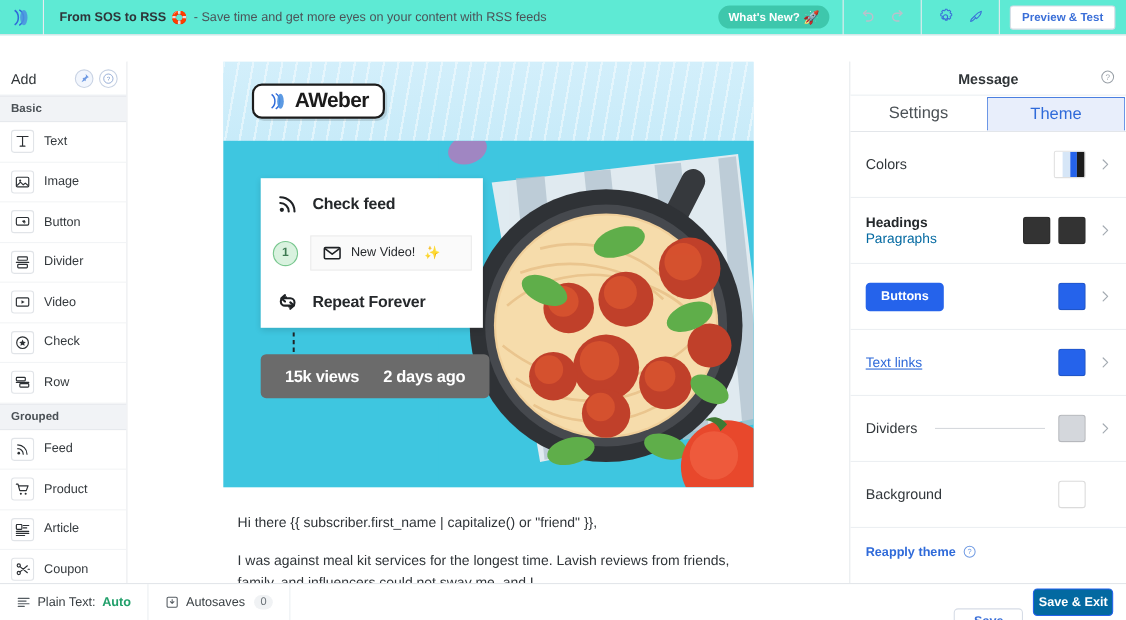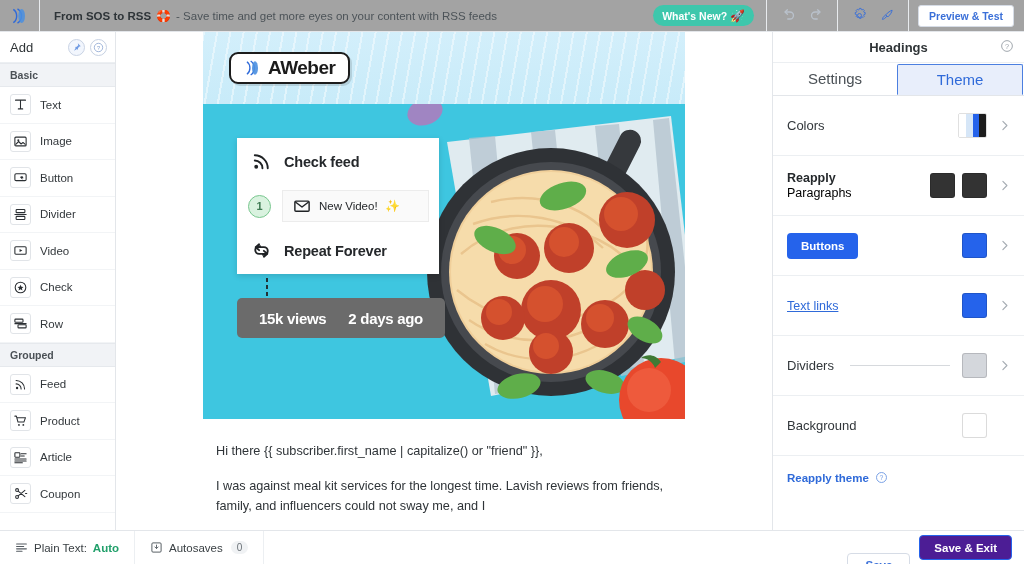--- a/index.html
+++ b/index.html
@@ -8,21 +8,21 @@
     width: 1024px; height: 564px;
     font-family: "Liberation Sans", sans-serif;
     background: #ffffff; overflow: hidden;
     -webkit-font-smoothing: antialiased;
   }
   .app { position: relative; width: 1024px; height: 564px; display: flex; flex-direction: column; }
 
   
   .topbar {
     height: 32px; min-height: 32px; display: flex; align-items: center;
-    background: #a3a3a3; border-bottom: 1px solid #e3e6ea; position: relative; z-index: 20;
+    background: #5eead4; border-bottom: 1px solid #e3e6ea; position: relative; z-index: 20;
   }
   .brand-cell {
     width: 40px; height: 32px; display: flex; align-items: center; justify-content: center;
     border-right: 1px solid #e8ebee;
   }
   .aweber-mark { display: block; }
   .subject-wrap {
     flex: 1; display: flex; align-items: center; gap: 5px;
     padding-left: 14px; font-size: 11.5px; color: #3f4549; white-space: nowrap; overflow: hidden;
   }
@@ -41,21 +41,21 @@
     background: none; border: none; cursor: pointer;
   }
   .preview-cell { display: flex; align-items: center; height: 32px; padding: 0 10px 0 9px; border-left: 1px solid #e8ebee; }
   .preview-btn {
     font-size: 10.5px; font-weight: 700; color: #3a6fd8; background: #fff;
     border: 1px solid #d6dce6; border-radius: 3px; height: 22px; padding: 0 10px; cursor: pointer;
     white-space: nowrap;
   }
 
   
-  .body-row { flex: 1; display: flex; min-height: 0; }
+  .body-row { flex: 1; display: flex; min-height: 0; margin-top: 24px; }
 
   
   .sidebar {
     width: 116px; min-width: 116px; background: #fff; border-right: 1px solid #e3e6ea;
     display: flex; flex-direction: column; overflow: hidden;
   }
   .sb-head {
     height: 31px; min-height: 31px; display: flex; align-items: center; padding: 0 8px 0 10px;
     border-bottom: 1px solid #eceff2;
   }
@@ -166,21 +166,21 @@
     margin: 1px 1px 0 0; border-radius: 2px 2px 0 0;
   }
   .rp-row {
     display: flex; align-items: center; padding: 0 13px 0 14px; min-height: 60px;
     border-bottom: 1px solid #eceff2; cursor: pointer;
   }
   .rp-row-main { flex: 1; display: flex; align-items: center; gap: 10px; }
   .rp-label { font-size: 13px; color: #32373b; }
   .rp-label-stack { display: flex; flex-direction: column; gap: 1px; }
   .rp-label-head { font-size: 12.5px; font-weight: 700; color: #25292c; }
-  .rp-label-sub { font-size: 12.5px; color: #000000; }
+  .rp-label-sub { font-size: 12.5px; color: #0369a1; }
   .rp-btn-sample {
     background: #2563eb; color: #fff; font-size: 11.5px; font-weight: 700;
     border-radius: 4px; padding: 7px 14px;
   }
   .rp-link-sample { font-size: 12.5px; color: #2f6ad9; text-decoration: underline; }
   .rp-divider-line { flex: 1; height: 1px; background: #d6d9dd; margin: 0 12px 0 6px; }
   .sw { width: 25px; height: 25px; border-radius: 3px; border: 1px solid rgba(0,0,0,.14); }
   .sw-group { display: flex; gap: 7px; align-items: center; }
   .sw-strip {
     width: 29px; height: 25px; border-radius: 2px; overflow: hidden; display: flex;
@@ -205,22 +205,22 @@
     background: #f0f2f4; color: #6a7177; border-radius: 9px; font-size: 10px;
     padding: 1px 6px; margin-left: 2px;
   }
   .bb-spacer { flex: 1; }
   .bb-actions { display: flex; align-items: center; gap: 9px; padding-right: 12px; }
   .btn-save {
     background: #fff; border: 1px solid #d6dce6; border-radius: 4px;
     font-size: 11.5px; font-weight: 700; color: #3a6fd8; height: 25px; padding: 0 17px; cursor: pointer; margin-top: 35px;
   }
   .btn-save-exit {
-    background: #4c1d95; border: 1px solid #2563eb; border-radius: 4px;
-    font-size: 11.5px; font-weight: 700; color: #fff; height: 25px; padding: 0 14px; cursor: pointer;
+    background: #0369a1; border: 1px solid #2563eb; border-radius: 4px;
+    font-size: 11.5px; font-weight: 700; color: #fff; height: 25px; padding: 0 4px; cursor: pointer;
   }
 </style>
 </head>
 <body>
 
 <div class="app">
 
   <div class="topbar">
     <div class="brand-cell">
       <svg class="aweber-mark" width="20" height="20" viewBox="0 0 24 24">
@@ -531,21 +531,21 @@
 
         <div class="email-body">
           <p class="email-p">Hi there {{ subscriber.first_name | capitalize() or "friend" }},</p>
           <p class="email-p">I was against meal kit services for the longest time. Lavish reviews from friends, family, and influencers could not sway me, and I</p>
         </div>
       </div>
     </div>
 
     <div class="rightpanel">
       <div class="rp-head">
-        <span class="rp-title">Headings</span>
+        <span class="rp-title">Message</span>
         <span class="rp-help">
           <svg width="14" height="14" viewBox="0 0 24 24">
             <circle cx="12" cy="12" r="9.2" stroke="#9aa1a8" stroke-width="1.6" fill="none"></circle>
             <text x="12" y="16.5" text-anchor="middle" font-size="12.5" font-family="Liberation Sans, sans-serif" fill="#9aa1a8">?</text>
           </svg>
         </span>
       </div>
       <div class="rp-tabs" id="panel-tabs">
           <button class="rp-tab">Settings</button>
           <button class="rp-tab active">Theme</button>
@@ -563,21 +563,21 @@
             </span>
             <span class="chev">
               <svg width="13" height="13" viewBox="0 0 24 24">
                 <path d="M9 4.5 16.5 12 9 19.5" stroke="#a4abb2" stroke-width="2" fill="none" stroke-linecap="round" stroke-linejoin="round"></path>
               </svg>
             </span>
           </div>
           <div class="rp-row">
             <div class="rp-row-main">
               <div class="rp-label-stack">
-                <span class="rp-label-head">Reapply</span>
+                <span class="rp-label-head">Headings</span>
                 <span class="rp-label-sub">Paragraphs</span>
               </div>
             </div>
             <span class="sw-group">
               <span class="sw" style="background:#333333"></span>
               <span class="sw" style="background:#333333"></span>
             </span>
             <span class="chev">
               <svg width="13" height="13" viewBox="0 0 24 24">
                 <path d="M9 4.5 16.5 12 9 19.5" stroke="#a4abb2" stroke-width="2" fill="none" stroke-linecap="round" stroke-linejoin="round"></path>

